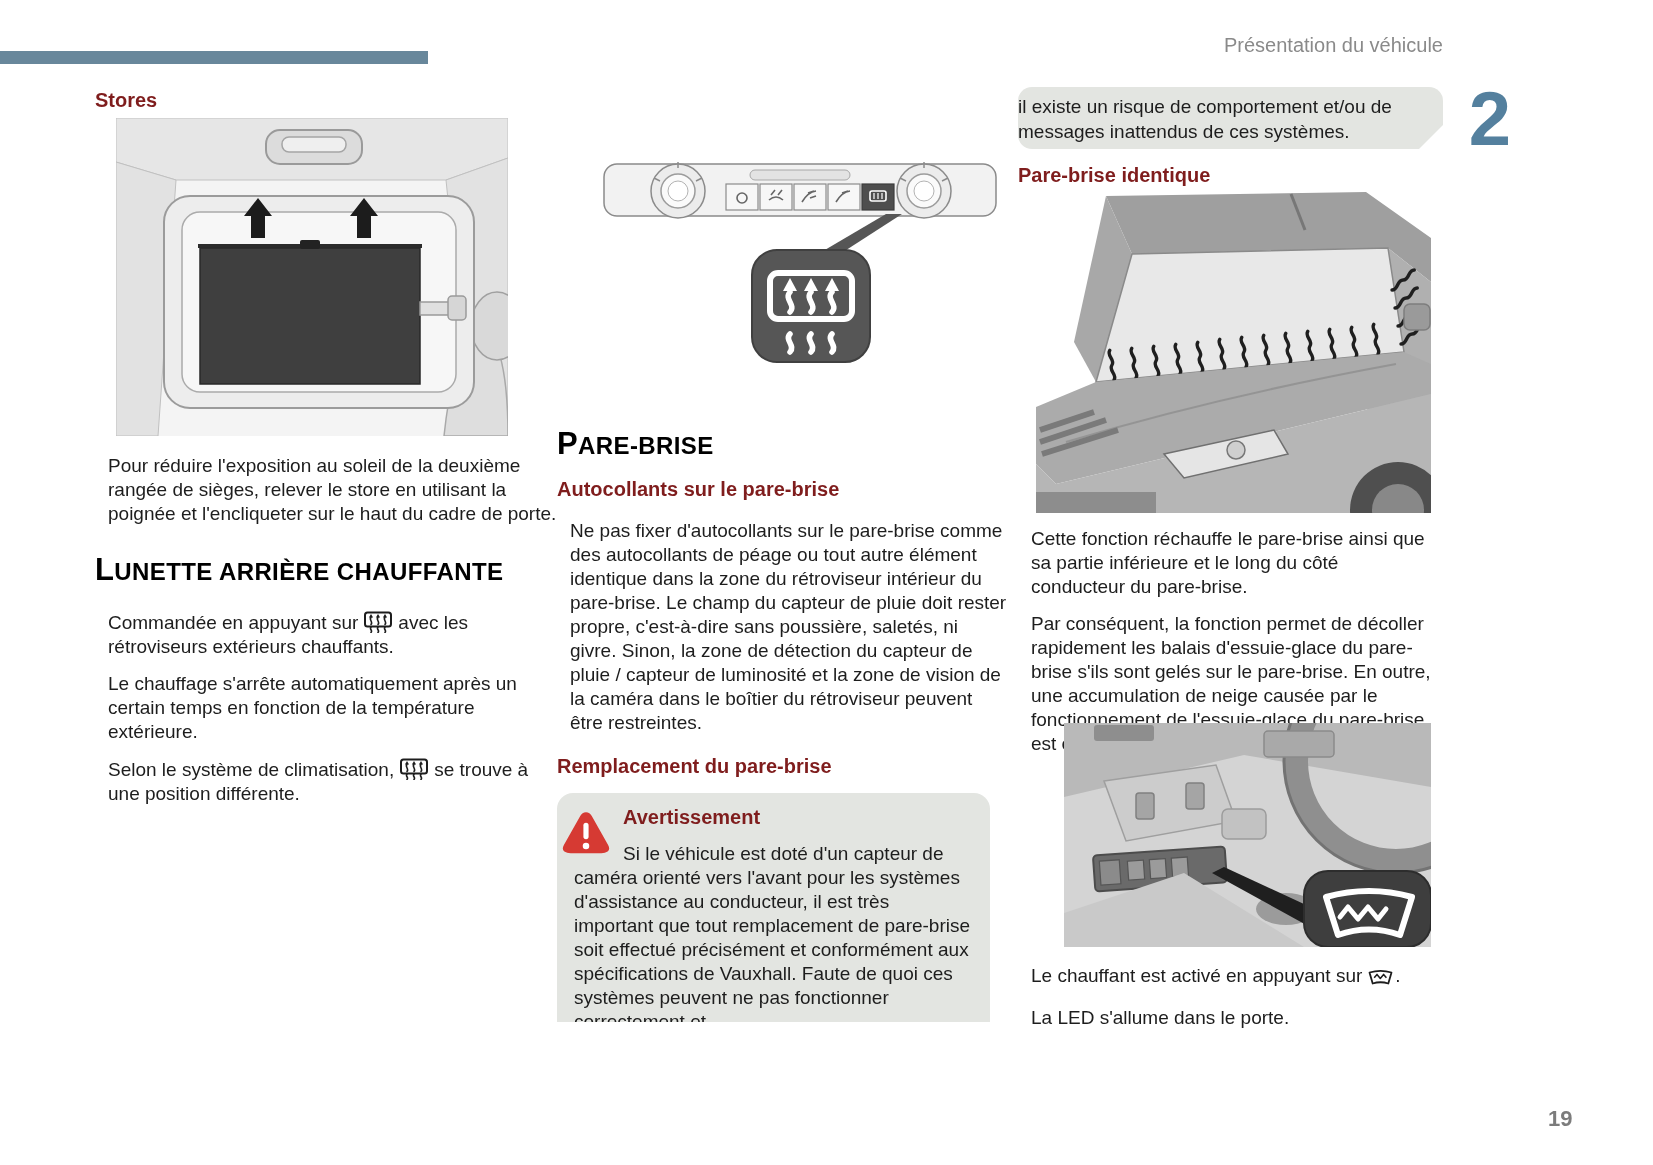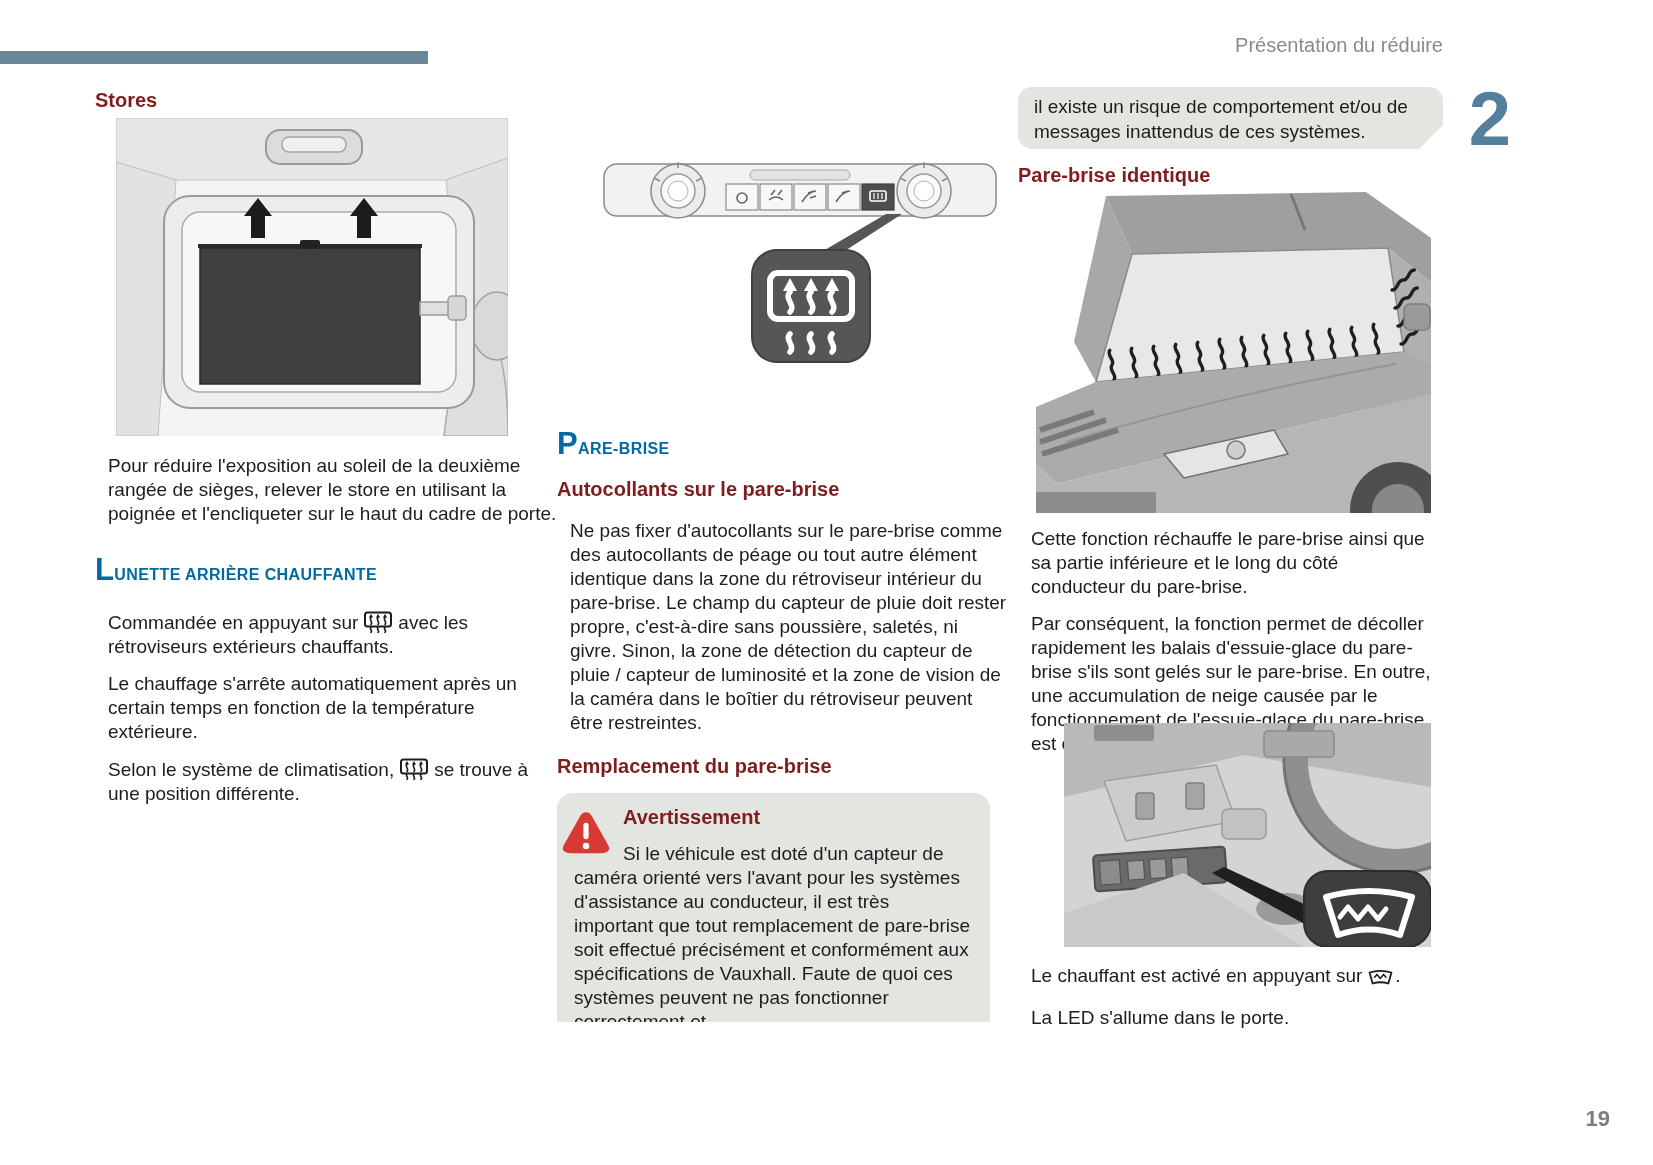--- a/index.html
+++ b/index.html
@@ -4,53 +4,53 @@
 <style>
   html,body{margin:0;padding:0}
   body{
     position:relative;width:1653px;height:1165px;background:#ffffff;
     font-family:"Liberation Sans", sans-serif;color:#1d1d1d;overflow:hidden;
   }
   .abs{position:absolute}
   p{margin:13px}
   .body-text{font-size:19px;line-height:24px;color:#1d1d1d}
   .h2{
-    font-weight:700;text-transform:uppercase;font-size:16px;line-height:34px;
-    letter-spacing:.4px;color:#0369a1;
+    font-weight:700;text-transform:uppercase;font-size:24px;line-height:34px;
+    letter-spacing:.4px;color:#000000;
   }
   .h2::first-letter{font-size:31px}
   .h3{font-weight:700;font-size:20px;line-height:24px;color:#7f1d1d}
   .header-title{font-size:20px;color:#8a8a8a;text-align:right}
   .chapter-num{
     font-size:76px;font-weight:700;color:#54809e;line-height:66px;
     text-align:center;letter-spacing:-2px;
   }
-  .page-num{font-size:22px;font-weight:700;color:#7c7c7c;text-align:right}
+  .page-num{font-size:22px;font-weight:700;color:#7c7c7c;}
   .accent-bar{background:#68879b}
   .gray-box{background:#e3e5e1;box-sizing:border-box}
   .continuation-box{
-    border-radius:14px;padding:7px 16px;
+    border-radius:14px;padding:7px 0;
     clip-path:polygon(0 0,100% 0,100% calc(100% - 24px),calc(100% - 24px) 100%,0 100%);
     font-size:19px;line-height:25px;
   }
   .warning-box{
     border-radius:16px 16px 0 0;padding:12px 4px;overflow:hidden;
   }
   .warning-box .tri{float:left;margin:4px 12px 2px 0}
   .inline-icon{vertical-align:-4px;margin:0 5px}
   .inline-icon.tight{margin-right:1px}
   svg{display:block}
   .inline-icon{display:inline-block}
 </style>
 </head>
 <body>
 
 <div class="abs accent-bar" style="left:0;top:51px;width:428px;height:13px"></div>
 
-<div class="abs header-title" style="left:1018px;top:34px;width:425px">Présentation du réduire</div>
+<div class="abs header-title" style="left:1018px;top:34px;width:425px">Présentation du véhicule</div>
 
 <div class="abs chapter-num" style="left:1456px;top:86px;width:66px">2</div>
 
 <div class="abs h3" style="left:95px;top:88px;width:452px">Stores</div>
 
 <div class="abs" style="left:116px;top:118px;width:392px;height:318px">
   <svg width="392" height="318" viewBox="0 0 392 318">
     <rect x="0" y="0" width="392" height="318" fill="#f4f4f4"></rect>
     <polygon points="0,0 392,0 392,40 330,62 60,62 0,44" fill="#e6e6e6" stroke="#c2c2c2" stroke-width="1"></polygon>
     <rect x="150" y="12" width="96" height="34" rx="14" fill="#dcdcdc" stroke="#9a9a9a" stroke-width="2"></rect>

